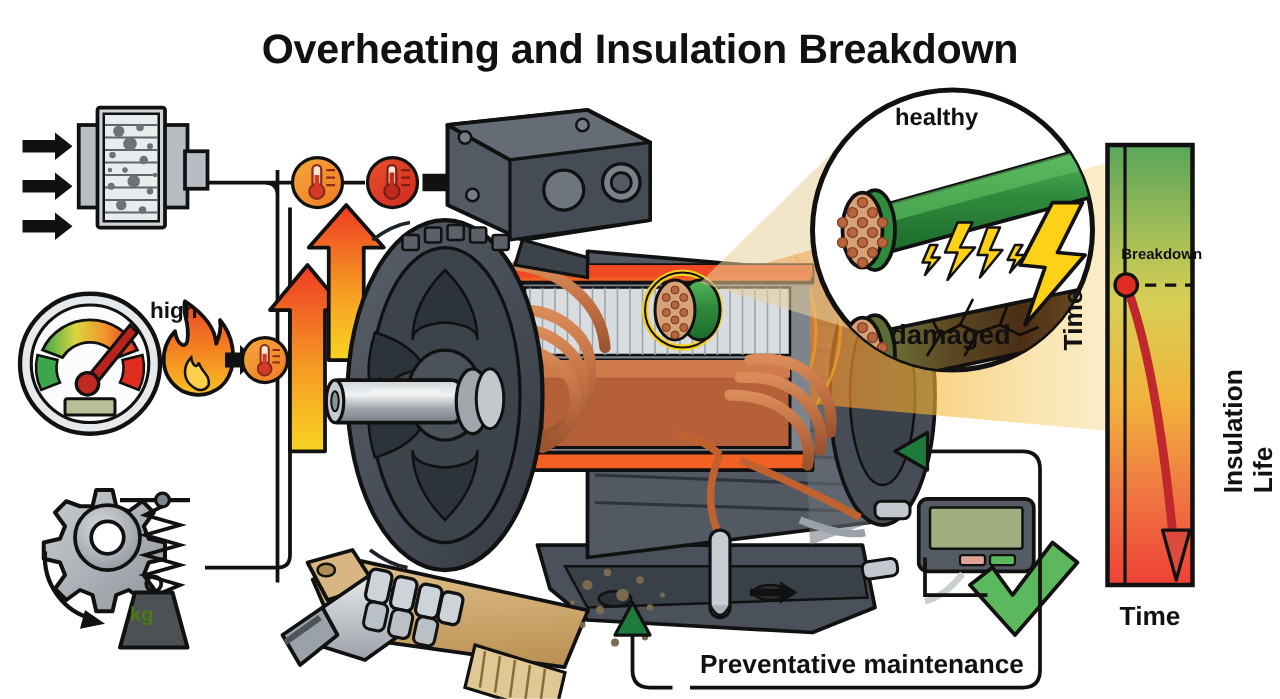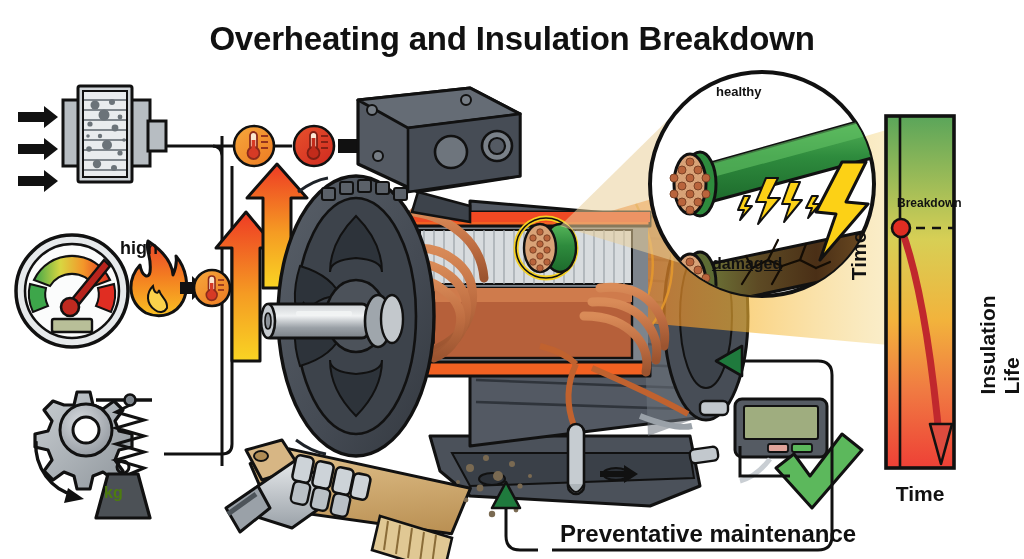--- a/index.html
+++ b/index.html
@@ -9,24 +9,24 @@
     color:#111;
   }
   #stage{position:absolute;left:0;top:16px;width:849px;height:559px;}
   #stage > svg{position:absolute;left:0;top:0;}
   .ttl{
     position:absolute;left:0;top:4px;width:1024px;text-align:center;
     font-size:33px;font-weight:700;letter-spacing:-0.2px;color:#111;
   }
   .lbl{position:absolute;font-weight:700;color:#111;white-space:nowrap;}
   .lbl-high{left:120px;top:222px;font-size:18px;}
-  .lbl-healthy{left:716px;top:68px;font-size:13px;}
-  .lbl-damaged{left:712px;top:239px;font-size:16px;text-decoration:underline;}
+  .lbl-healthy{left:716px;top:68px;font-size:19px;}
+  .lbl-damaged{left:712px;top:239px;font-size:22px;}
   .lbl-breakdown{left:897px;top:180px;font-size:12px;}
-  .lbl-prev{left:560px;top:504px;font-size:24px;}
+  .lbl-prev{left:560px;top:504px;font-size:21px;}
   .lbl-kg{left:104px;top:468px;font-size:16px;color:#4d7c0f;}
   .rot-l{
     position:absolute;left:835px;top:228px;font-size:21px;font-weight:700;
     transform:rotate(-90deg);transform-origin:center;
   }
   .rot-r{
     position:absolute;left:950px;top:305px;font-size:21px;font-weight:700;
     transform:rotate(-90deg);transform-origin:center;
   }
   .lbl-time-b{left:920px;top:466px;font-size:21px;transform:translateX(-50%);}

